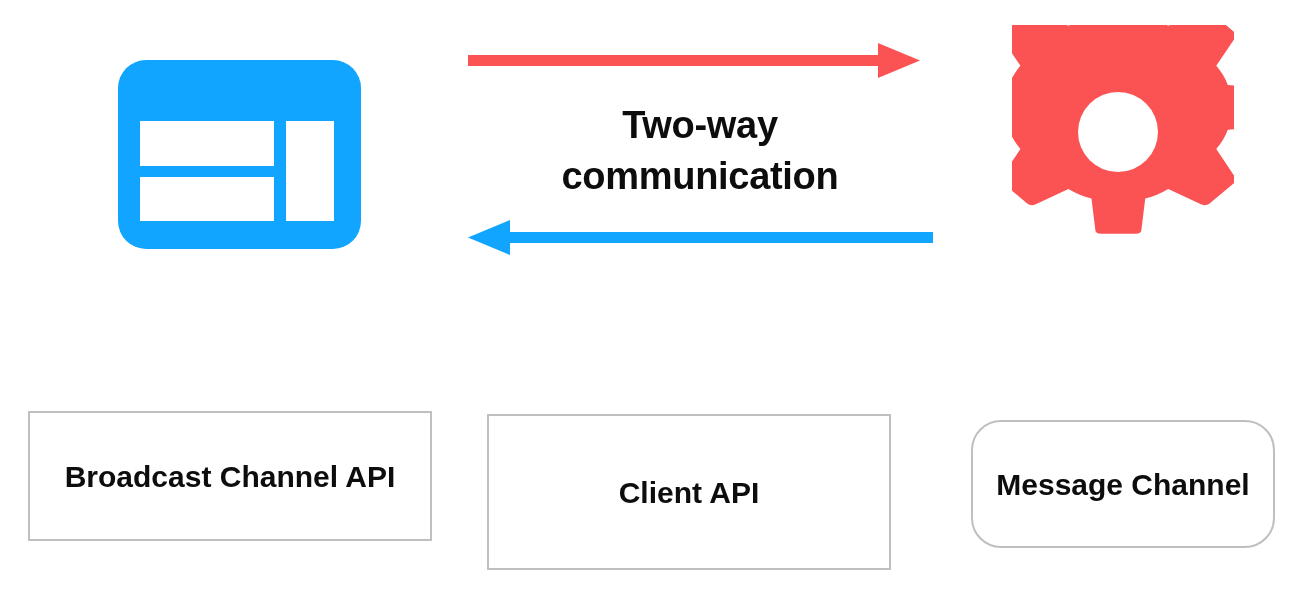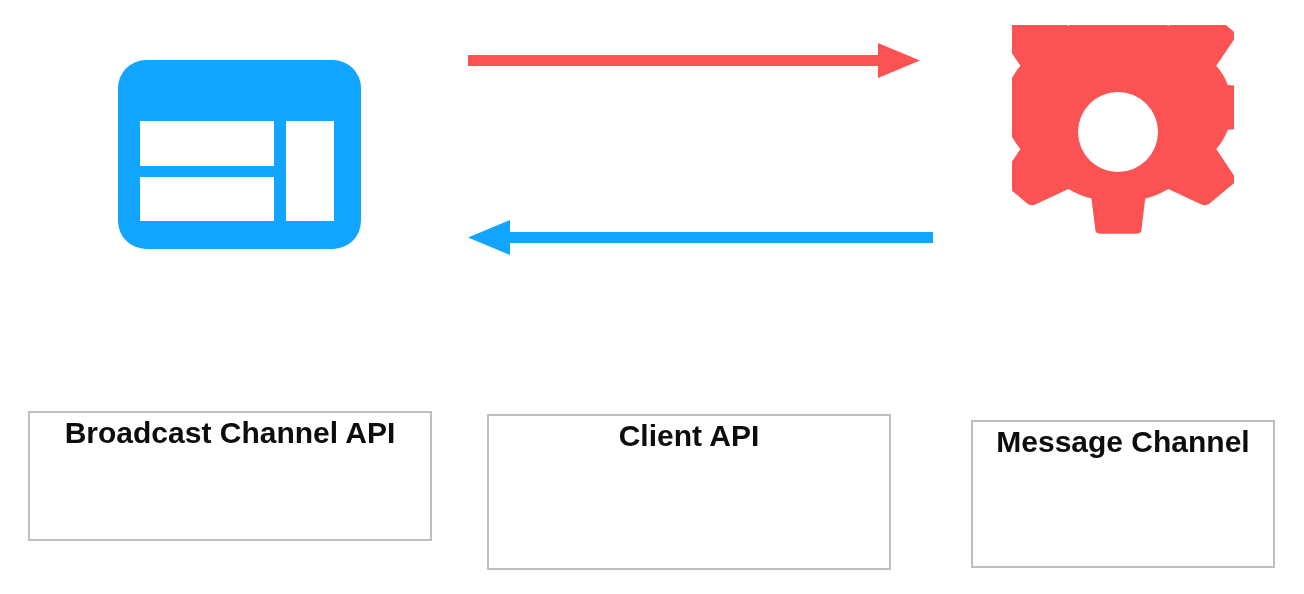--- a/index.html
+++ b/index.html
@@ -92,34 +92,34 @@
     width: 280px;
   }
 
   
   .api-box {
     position: absolute;
     box-sizing: border-box;
     border: 2px solid #bfbfbf;
     background: #ffffff;
     display: flex;
-    align-items: flex-start;
+    align-items: center;
     justify-content: center;
     text-align: center;
   }
   .api-box .api-label {
     font-size: 30px;
     font-weight: bold;
     line-height: 1.3;
     color: #0d0d0d;
     padding: 0 10px;
   }
   .api-box-0 { left: 28px;  top: 411px; width: 404px; height: 130px; }
   .api-box-1 { left: 487px; top: 414px; width: 404px; height: 156px; }
-  .api-box-2 { left: 971px; top: 420px; width: 304px; height: 148px; }
+  .api-box-2 { left: 971px; top: 420px; width: 304px; height: 128px; border-radius: 30px; }
 </style>
 </head>
 <body>
 
 <div id="canvas">
 
   <div class="window-icon">
     <svg viewBox="0 0 243 189" width="243" height="189" aria-hidden="true">
       <rect x="0" y="0" width="243" height="189" rx="28" ry="28" fill="#12A5FF"></rect>
       <rect x="22" y="61" width="134" height="45" fill="#ffffff"></rect>
@@ -193,20 +193,24 @@
     </svg>
   </div>
 
   <div class="arrow-blue">
     <svg viewBox="0 0 480 46" width="480" height="46" aria-hidden="true">
       <rect x="48" y="16" width="425" height="11" fill="#12A5FF"></rect>
       <polygon points="50,4 50,39 8,21.5" fill="#12A5FF"></polygon>
     </svg>
   </div>
 
+  <div class="center-caption">
+    <span class="cap-line">Two-way</span>
+    <span class="cap-line">communication</span>
+  </div>
 
 
   <div class="api-box api-box-0">
     <span class="api-label">Broadcast Channel API</span>
   </div>
   <div class="api-box api-box-1">
     <span class="api-label">Client API</span>
   </div>
   <div class="api-box api-box-2">
     <span class="api-label">Message Channel</span>

